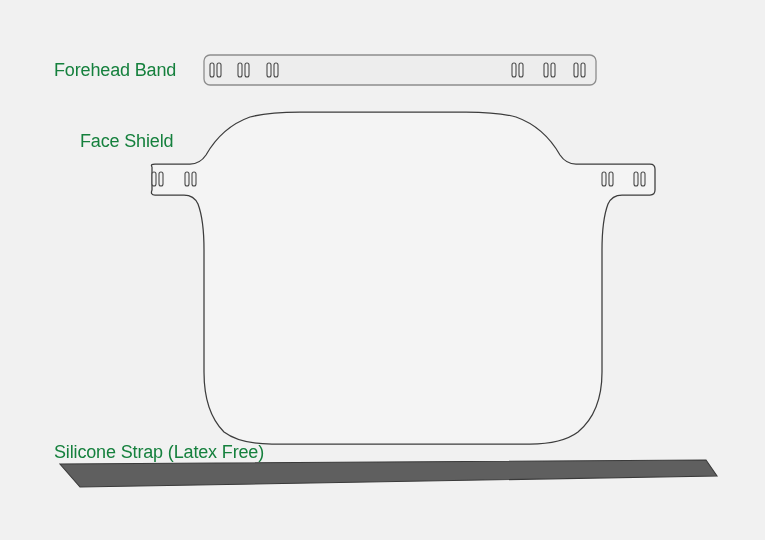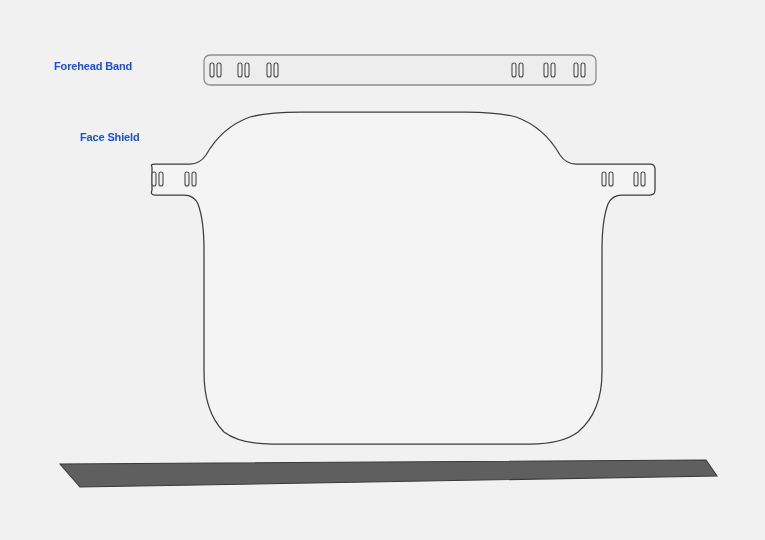--- a/index.html
+++ b/index.html
@@ -20,23 +20,23 @@
   }
   .diagram-svg {
     position: absolute;
     top: 0;
     left: 0;
     width: 765px;
     height: 540px;
   }
   .part-label {
     position: absolute;
-    font-size: 11px;
-    font-weight: bold;
-    color: #1d4ed8;
+    font-size: 18px;
+    font-weight: normal;
+    color: #15803d;
     letter-spacing: -0.15px;
     white-space: nowrap;
     line-height: 1;
   }
   #label-forehead-band { left: 54px; top: 61px; }
   #label-face-shield   { left: 54px; top: 132px; margin-left: 26px; }
   #label-silicone-strap{ left: 54px; top: 443px; }
 </style>
 </head>
 <body>
@@ -120,14 +120,15 @@
                L 80 487
                Z"></path>
     </g>
 
   </svg>
 
   <div class="part-label" id="label-forehead-band">Forehead Band</div>
 
   <div class="part-label" id="label-face-shield">Face Shield</div>
 
+  <div class="part-label" id="label-silicone-strap">Silicone Strap (Latex Free)</div>
 
 </div>
 
 </body></html>

